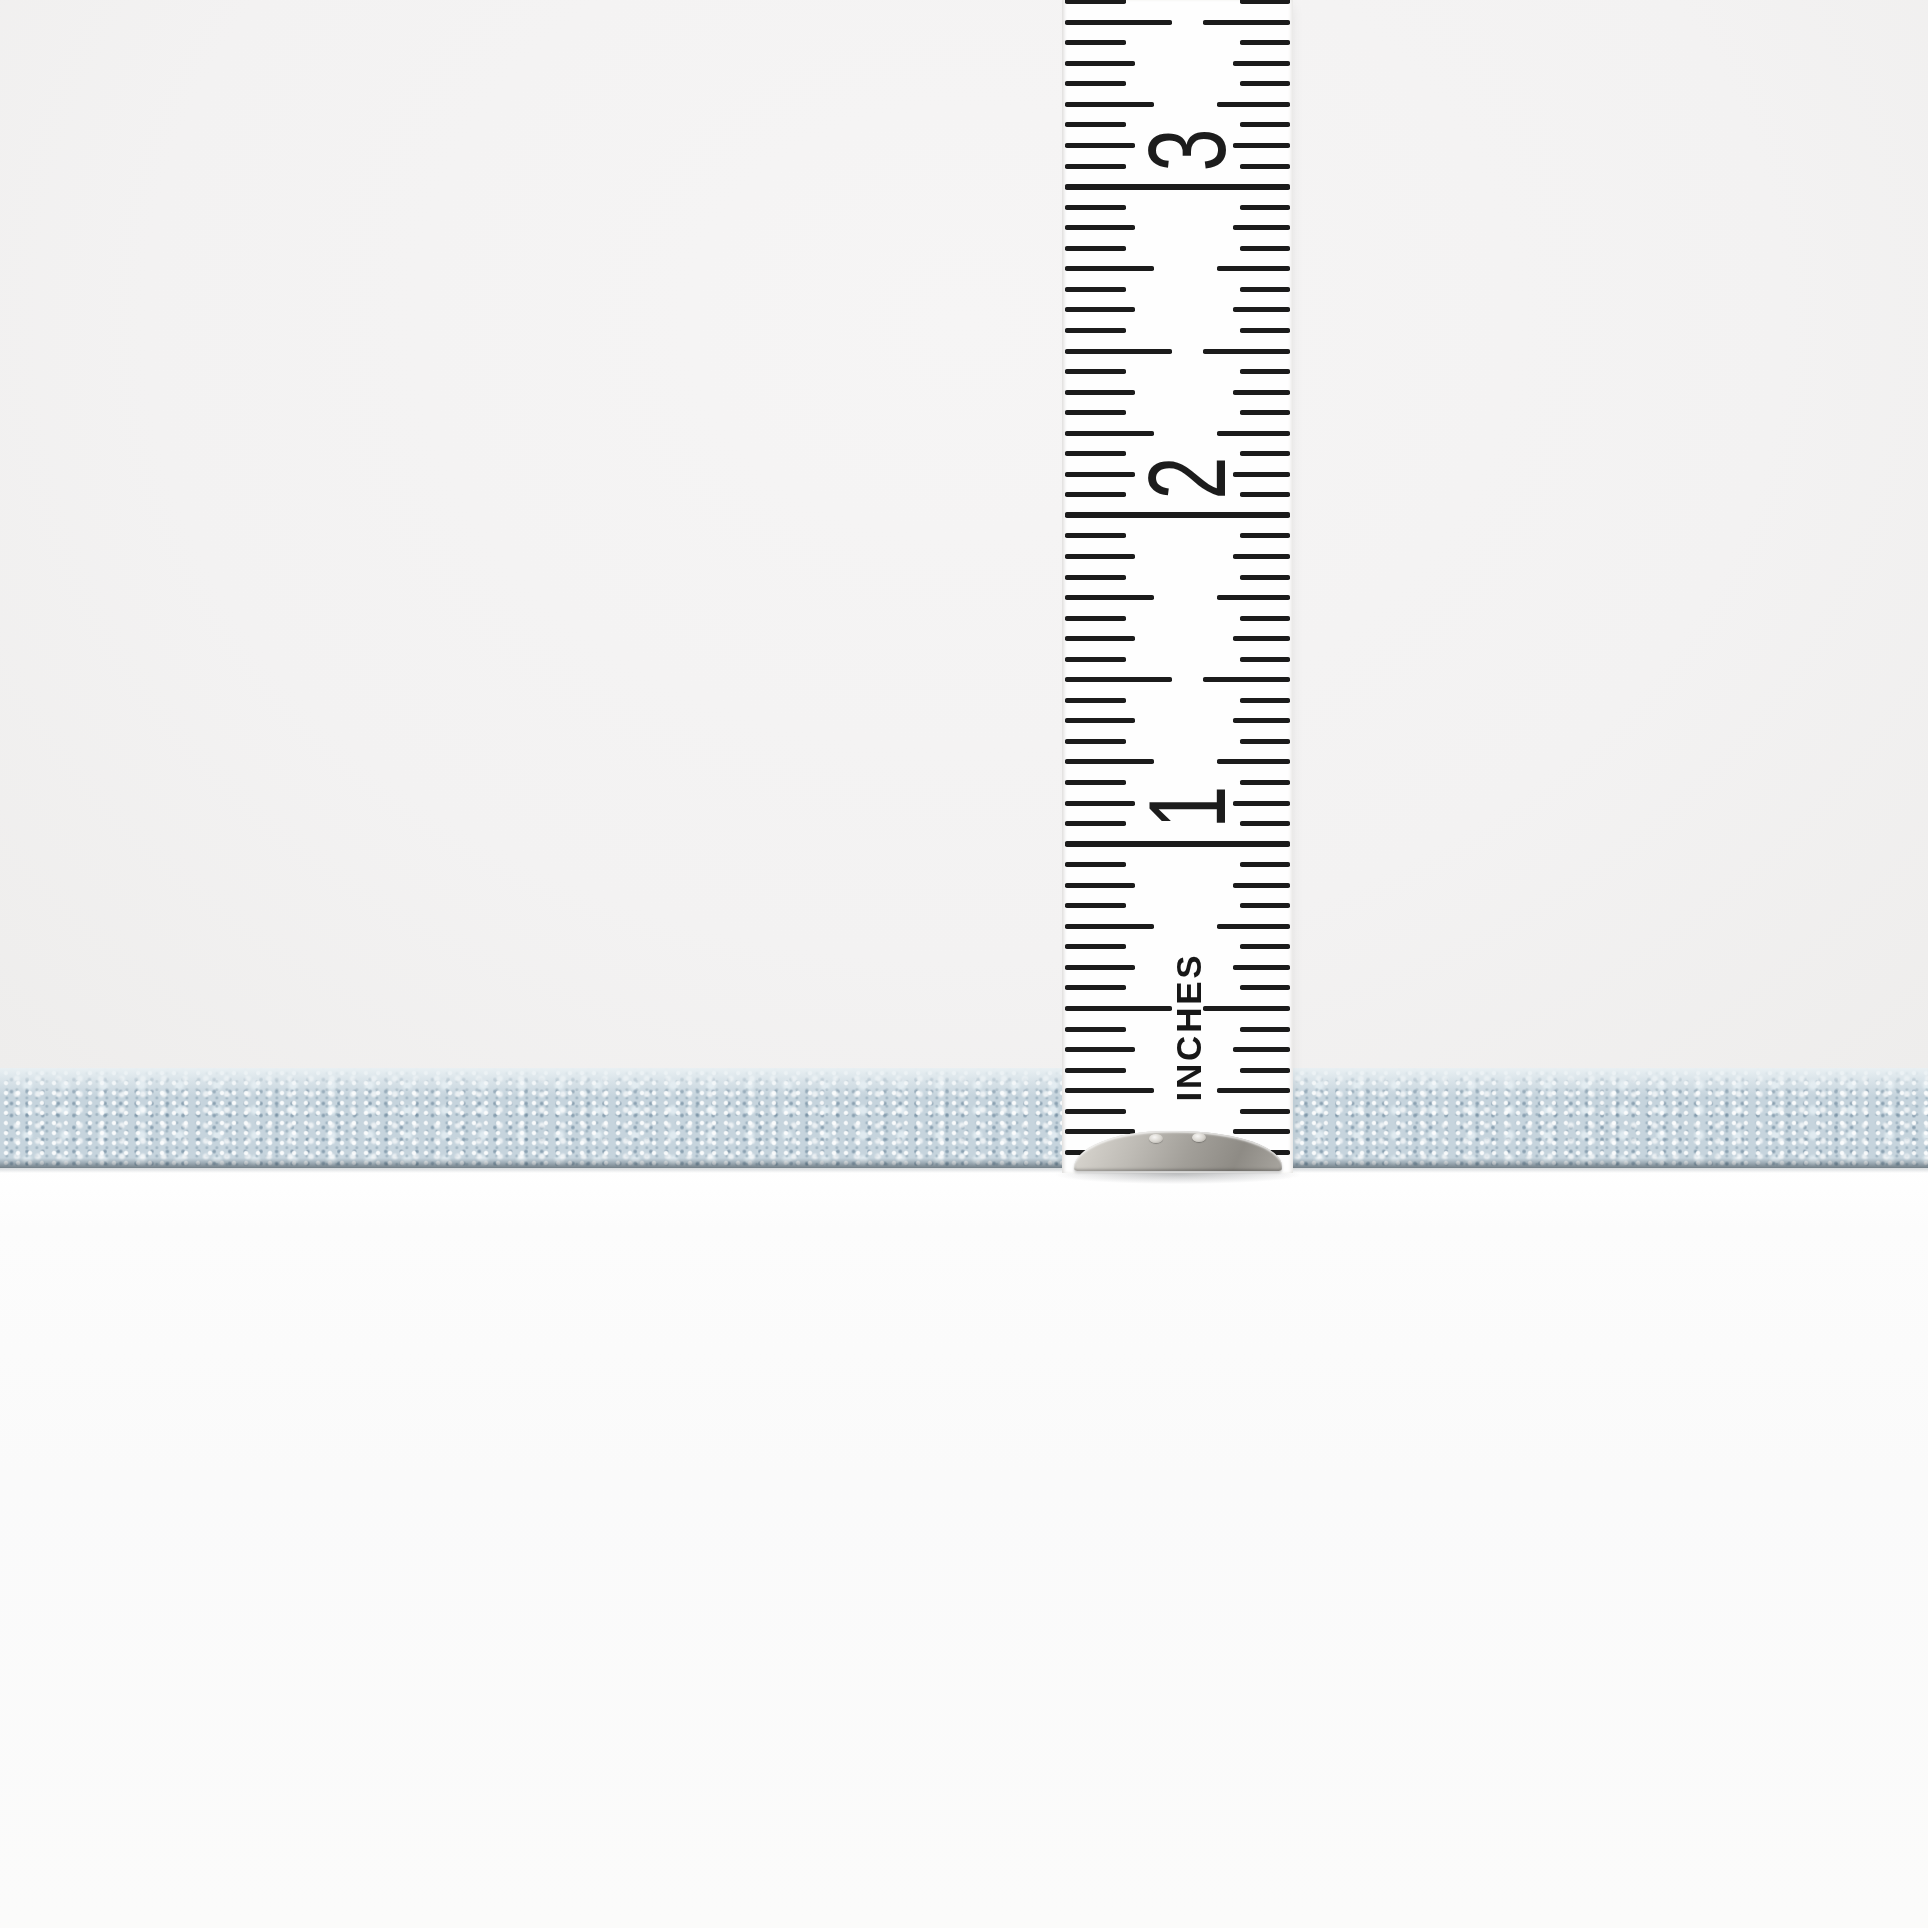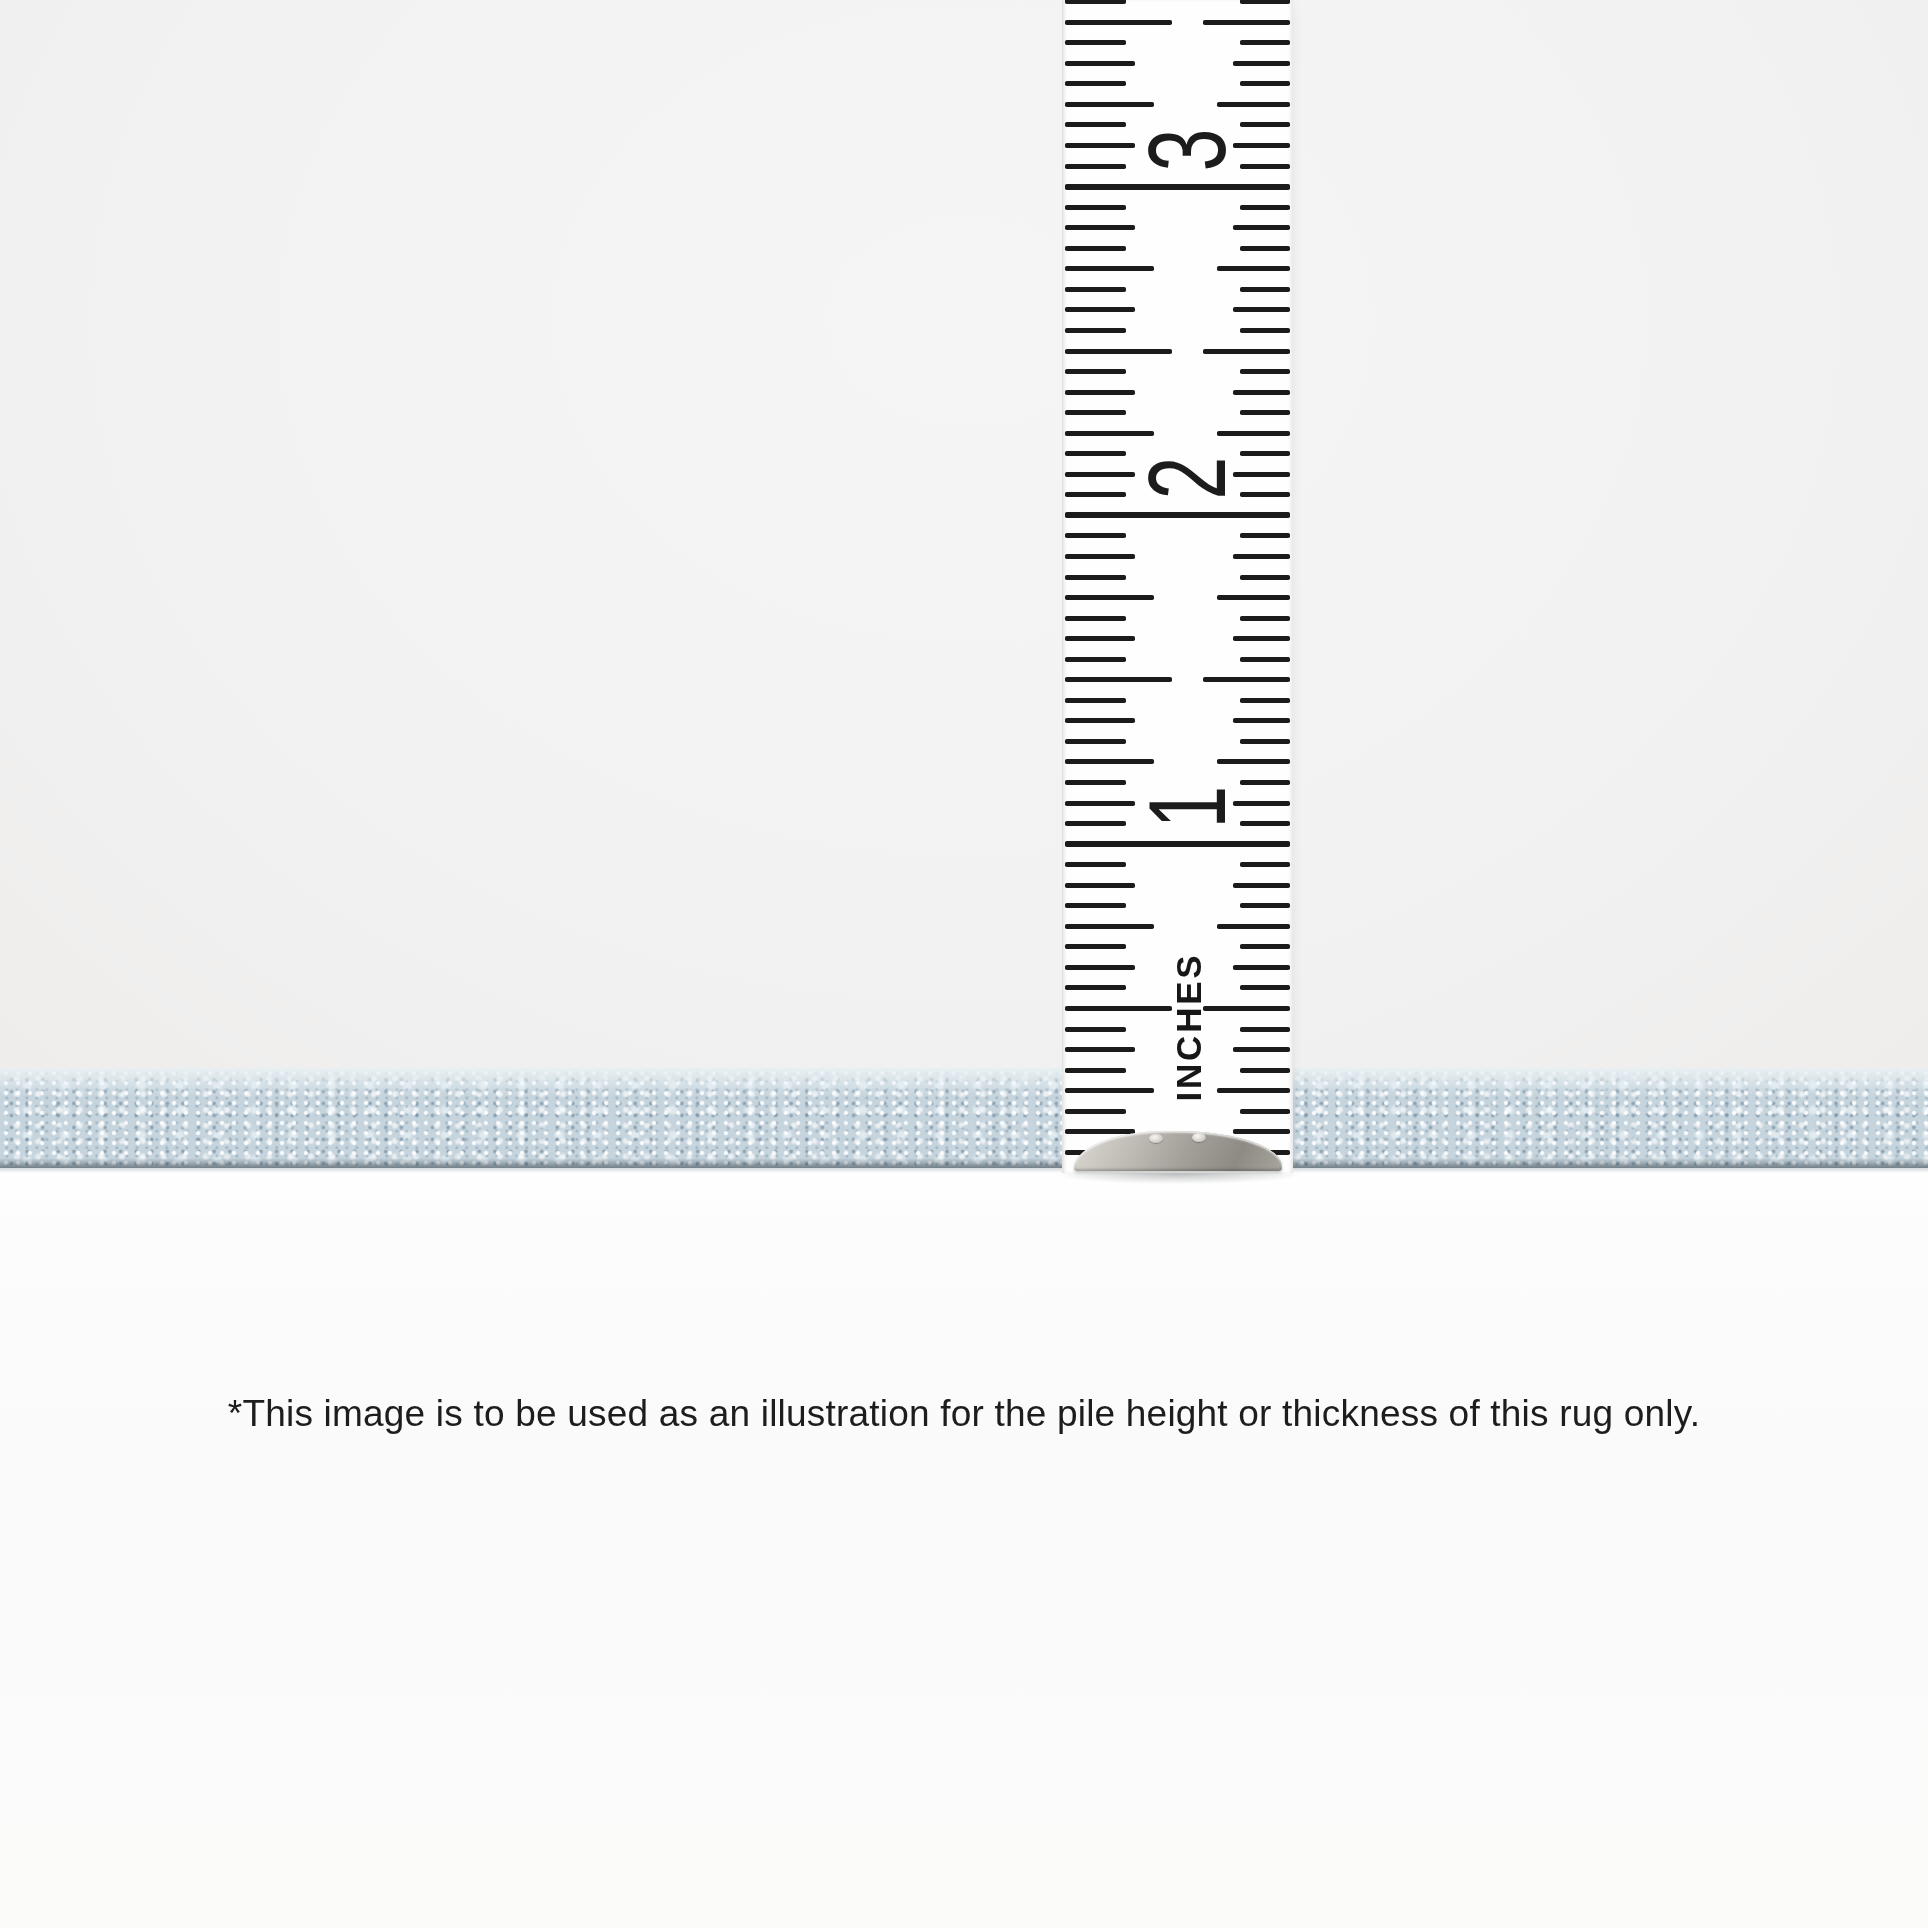--- a/index.html
+++ b/index.html
@@ -222,16 +222,15 @@
     <div class="metal-tip">
       <span class="rivet r1"></span>
       <span class="rivet r2"></span>
     </div>
   <div class="num" style="top: 807px;">1</div>
       <div class="num" style="top: 478px;">2</div>
       <div class="num" style="top: 150px;">3</div>
     </div>
 
   <div class="caption">
-    <div>*This image is to be used as an illustration for the pile height or thickness of this rug only.</div>
   </div>
 </div>
 
 
 </body></html>

